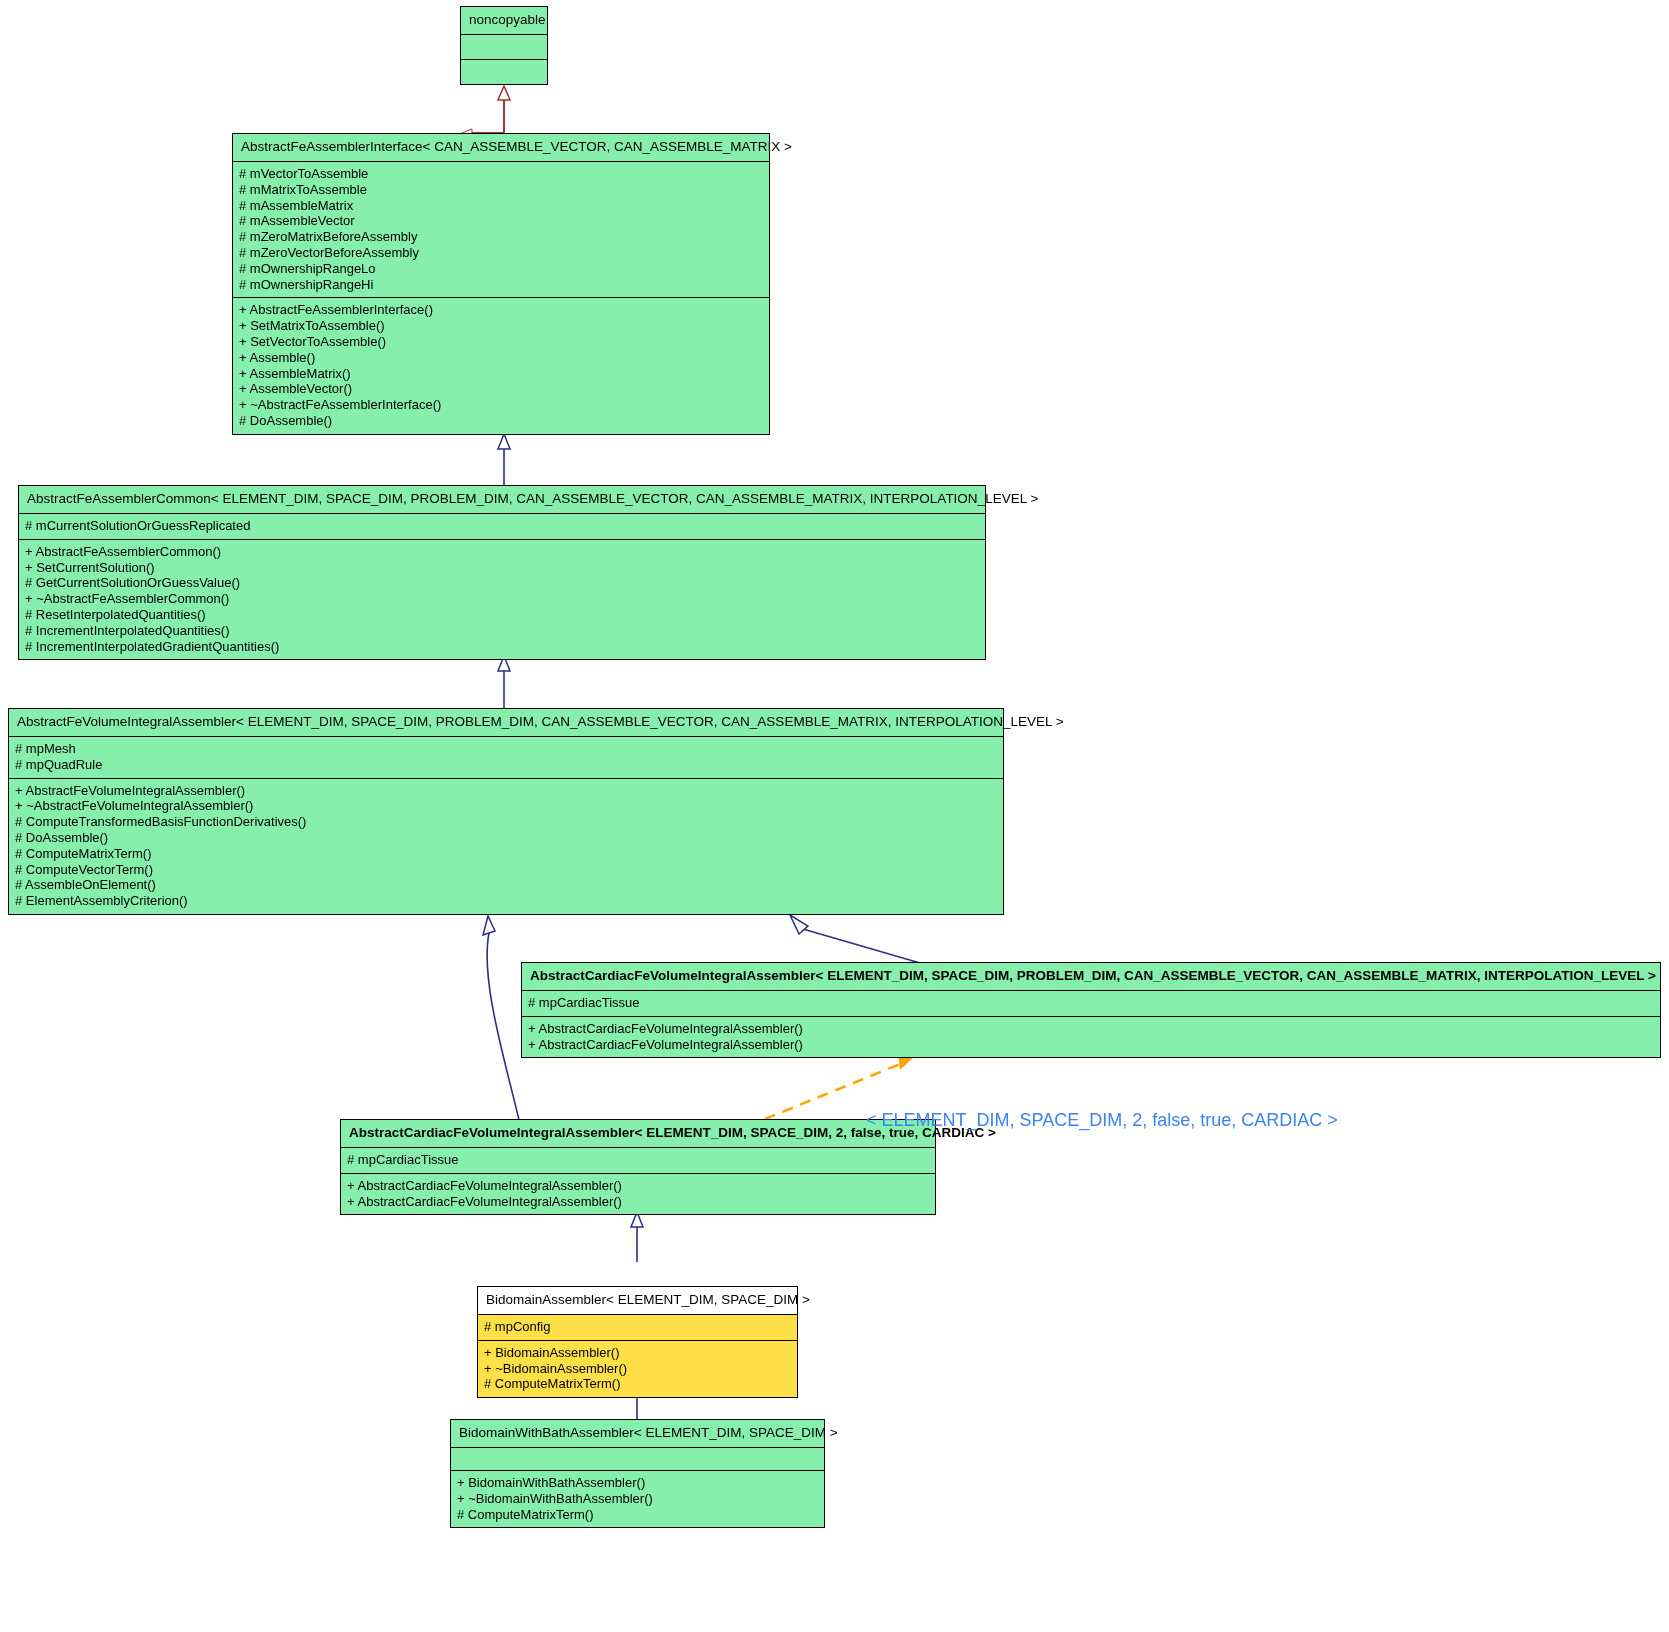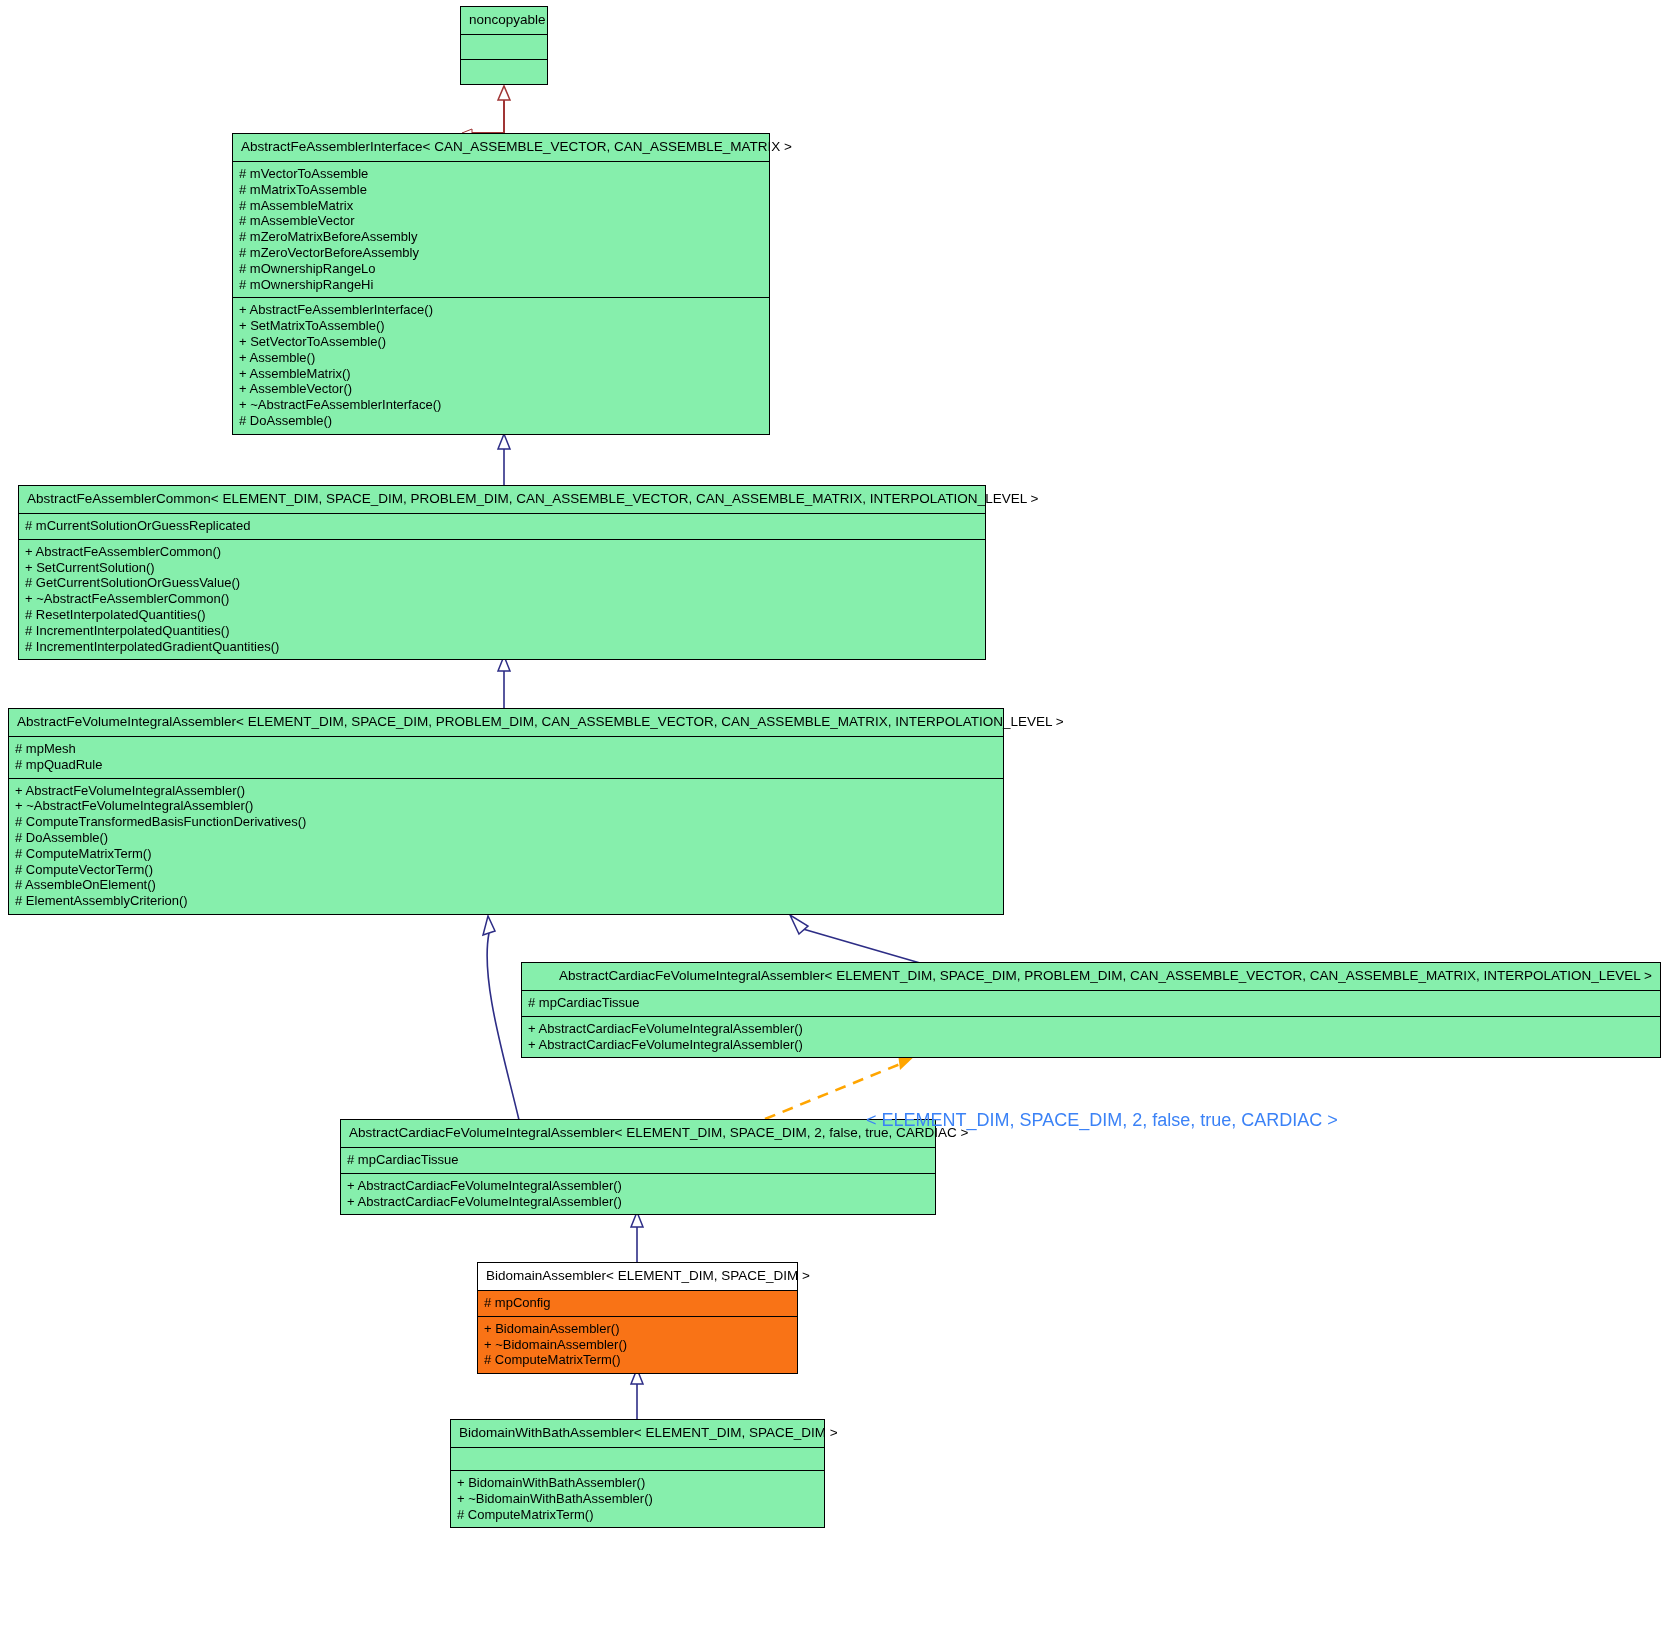--- a/index.html
+++ b/index.html
@@ -31,30 +31,32 @@
   .uml-node {
     position: absolute;
     box-sizing: border-box;
     border: 1px solid #000000;
     background: #86efac;
     font-size: 13px;
     line-height: 16px;
     z-index: 5;
   }
   .uml-node.filled {
-    background: #f97316;
+    background: #fde047;
+    margin-top: 24px;
   }
   .node-title {
     padding: 5px 8px 6px 8px;
     white-space: nowrap;
     text-align: center;
     font-size: 13.5px;
   }
   .node-title.left {
-    text-align: right;
+    text-align: left;
+    font-weight: bold;
   }
   .node-attrs, .node-ops {
     border-top: 1px solid #000000;
     padding: 4px 6px 5px 6px;
   }
   .node-attrs.empty, .node-ops.empty {
     min-height: 20px;
     padding: 0;
   }
   .member {

